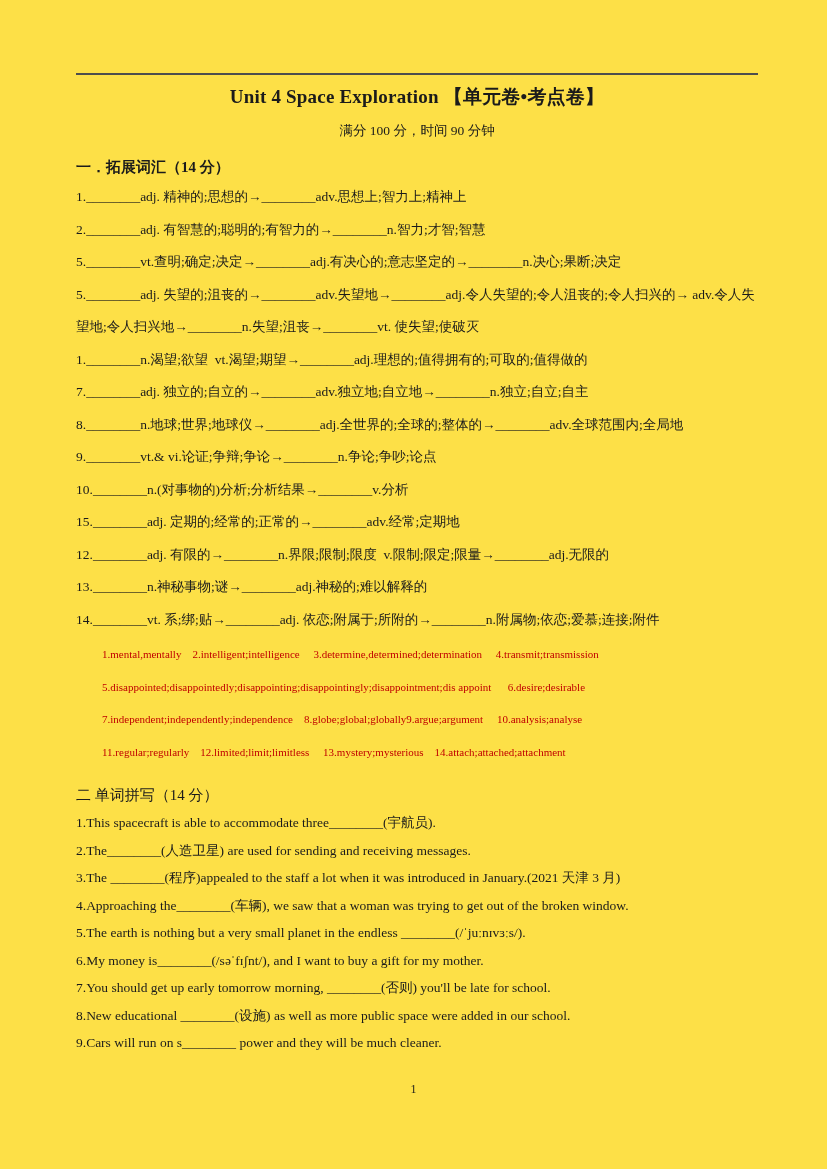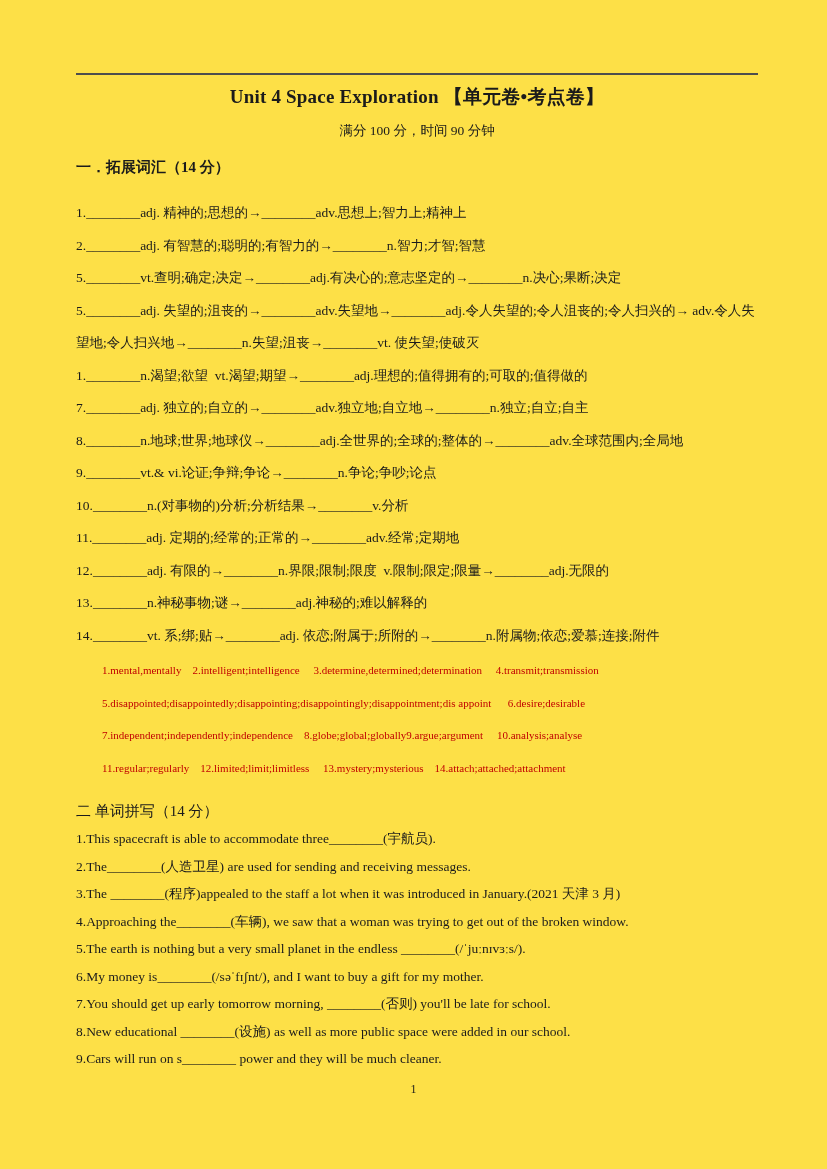--- a/index.html
+++ b/index.html
@@ -35,21 +35,21 @@
     margin-top: 12px;
     font-size: 13.5px;
     text-align: center;
   }
   .section-heading {
     margin: 18px 0 0 0;
     font-size: 15px;
   }
   .section-heading.bold { font-weight: bold; }
   .section-heading.normal { font-weight: normal; }
-  .q-list { margin-top: 20px; }
+  .q-list { margin-top: 4px; }
   .q-line {
     font-size: 13.5px;
     line-height: 32.5px;
     white-space: pre-wrap;
   }
   .ans-list { margin-top: 2px; }
   .ans-line {
     font-size: 11px;
     line-height: 32.5px;
     color: var(--answer-color, #c00000);
@@ -98,21 +98,21 @@
         <div class="q-line">1.________n.渴望;欲望  vt.渴望;期望→________adj.理想的;值得拥有的;可取的;值得做的</div>
 
         <div class="q-line">7.________adj. 独立的;自立的→________adv.独立地;自立地→________n.独立;自立;自主</div>
 
         <div class="q-line">8.________n.地球;世界;地球仪→________adj.全世界的;全球的;整体的→________adv.全球范围内;全局地</div>
 
         <div class="q-line">9.________vt.&amp; vi.论证;争辩;争论→________n.争论;争吵;论点</div>
 
         <div class="q-line">10.________n.(对事物的)分析;分析结果→________v.分析</div>
 
-        <div class="q-line">11.________adj. 定期的;经常的;正常的→________adv.经常;定期地</div>
+        <div class="q-line">15.________adj. 定期的;经常的;正常的→________adv.经常;定期地</div>
 
         <div class="q-line">12.________adj. 有限的→________n.界限;限制;限度  v.限制;限定;限量→________adj.无限的</div>
 
         <div class="q-line">13.________n.神秘事物;谜→________adj.神秘的;难以解释的</div>
 
         <div class="q-line">14.________vt. 系;绑;贴→________adj. 依恋;附属于;所附的→________n.附属物;依恋;爱慕;连接;附件</div>
       </div>
 
     <div class="ans-list">
 

